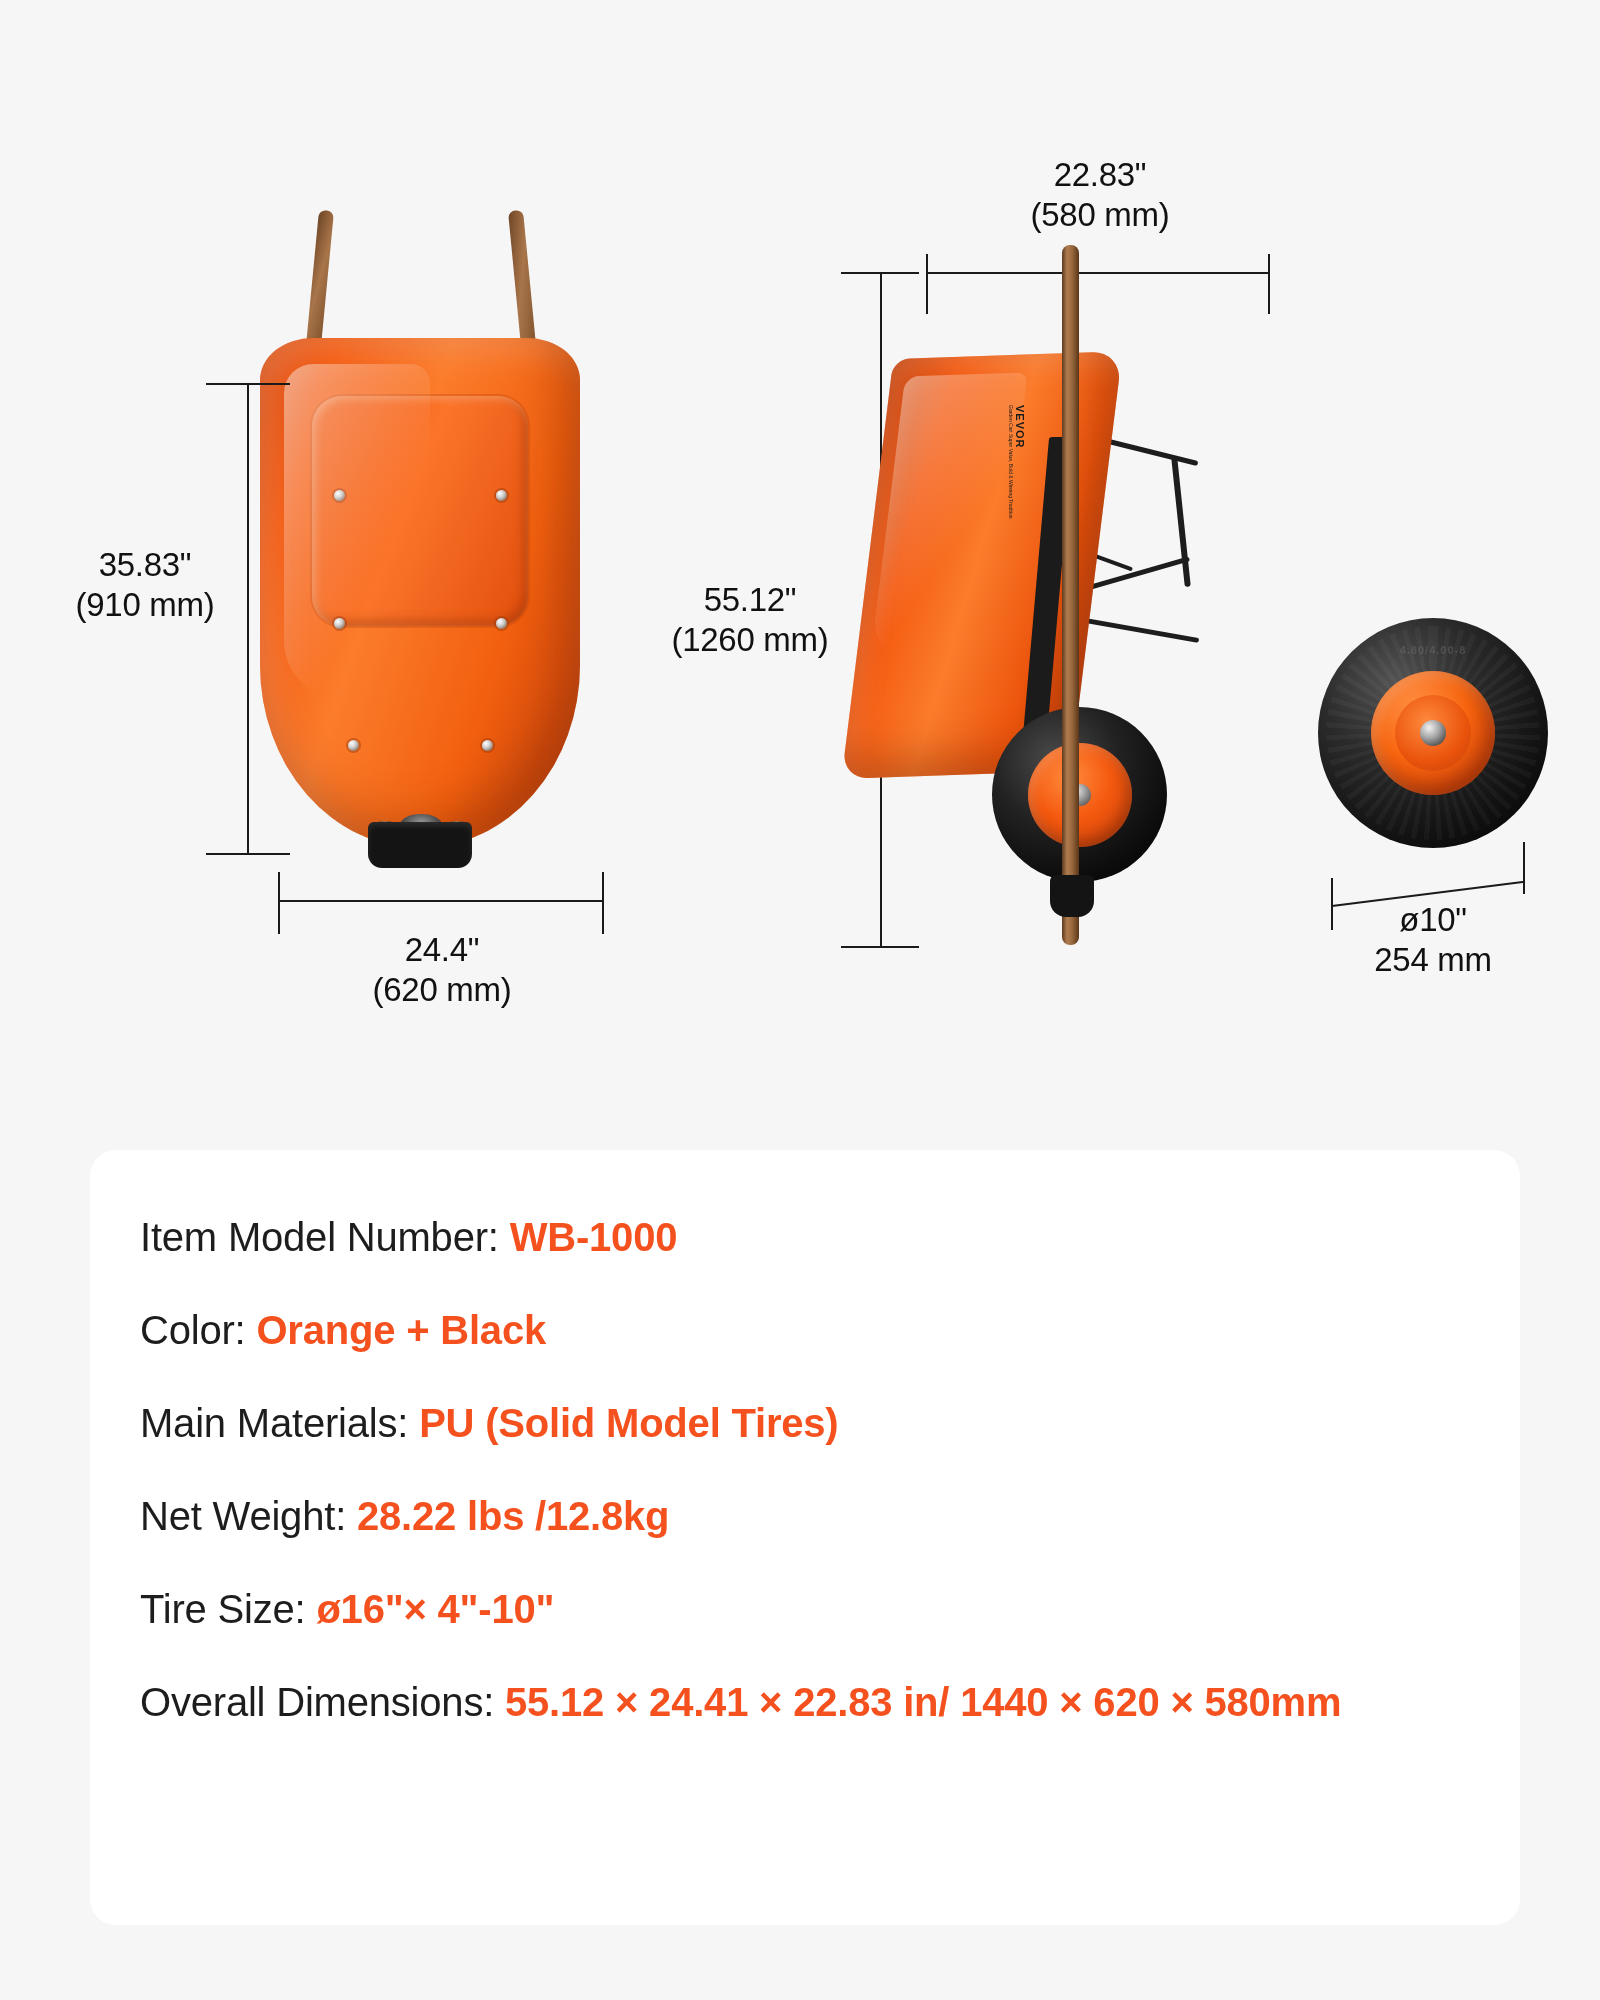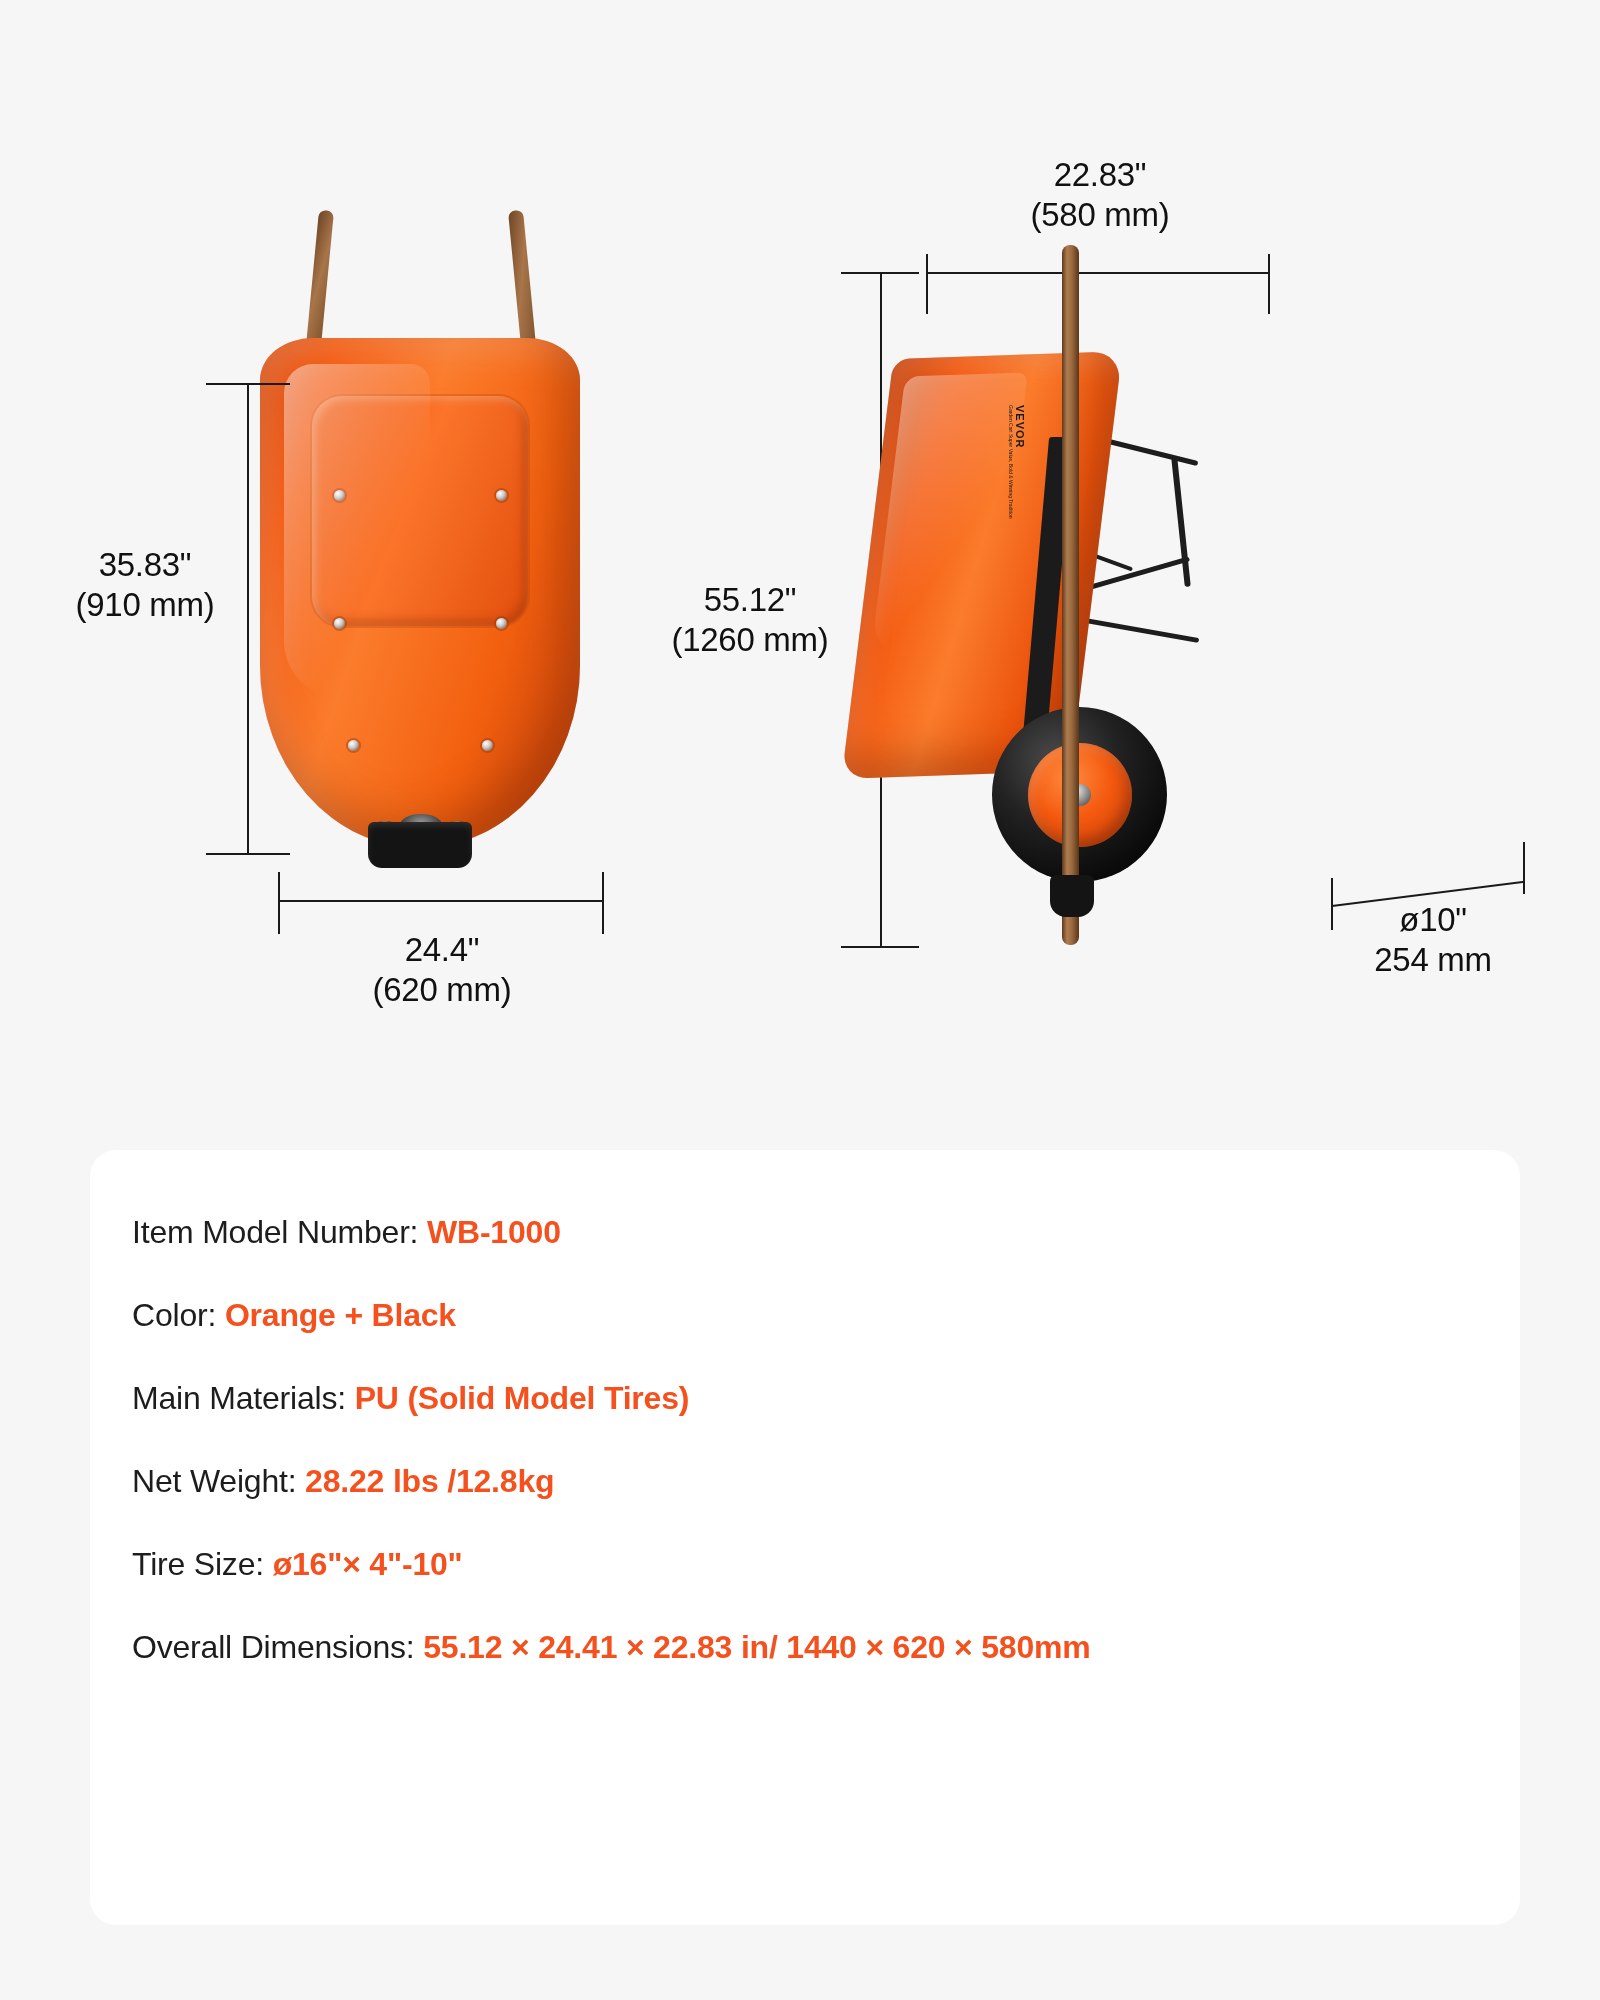--- a/index.html
+++ b/index.html
@@ -283,27 +283,28 @@
   .spec-card {
     position: absolute;
     left: 90px; top: 1150px;
     width: 1430px; height: 775px;
     background: #ffffff;
     border-radius: 26px;
     padding: 62px 0 0 42px;
   }
 
   .spec-row {
-    font-size: 32px;
+    font-size: 40px;
     line-height: 1.25;
     color: #1d1d1d;
     font-weight: 400;
     margin-bottom: 43px;
     letter-spacing: -0.2px;
     white-space: nowrap;
+    margin-left: 8px;
   }
   .spec-row .val {
     color: #f4511e;
     font-weight: 700;
   }
 </style>
 </head>
 <body>
 
 <div class="page">
@@ -373,20 +374,26 @@
     </div>
 
     <div class="tick v" style="left:926px;  top:254px; height:60px;"></div>
     <div class="dline h" style="left:926px;  top:272px; width:344px;"></div>
     <div class="tick v" style="left:1268px; top:254px; height:60px;"></div>
     <div class="dim-label" style="left:930px; top:155px; width:340px;">
       <span>22.83"</span><br>
       <span>(580 mm)</span>
     </div>
 
+    <div class="bigwheel">
+      <div class="tread"></div>
+      <div class="sidetext">4.80/4.00-8</div>
+      <div class="rim"></div>
+      <div class="axle"></div>
+    </div>
 
     <div class="tick v" style="left:1331px; top:878px; height:52px;"></div>
     <div class="diam-line" style="left:1332px; top:905px; width:194px; transform:rotate(-7.2deg);"></div>
     <div class="tick v" style="left:1523px; top:842px; height:52px;"></div>
     <div class="dim-label" style="left:1328px; top:900px; width:210px;">
       <span>ø10"</span><br>
       <span>254 mm</span>
     </div>
 
   </div>

